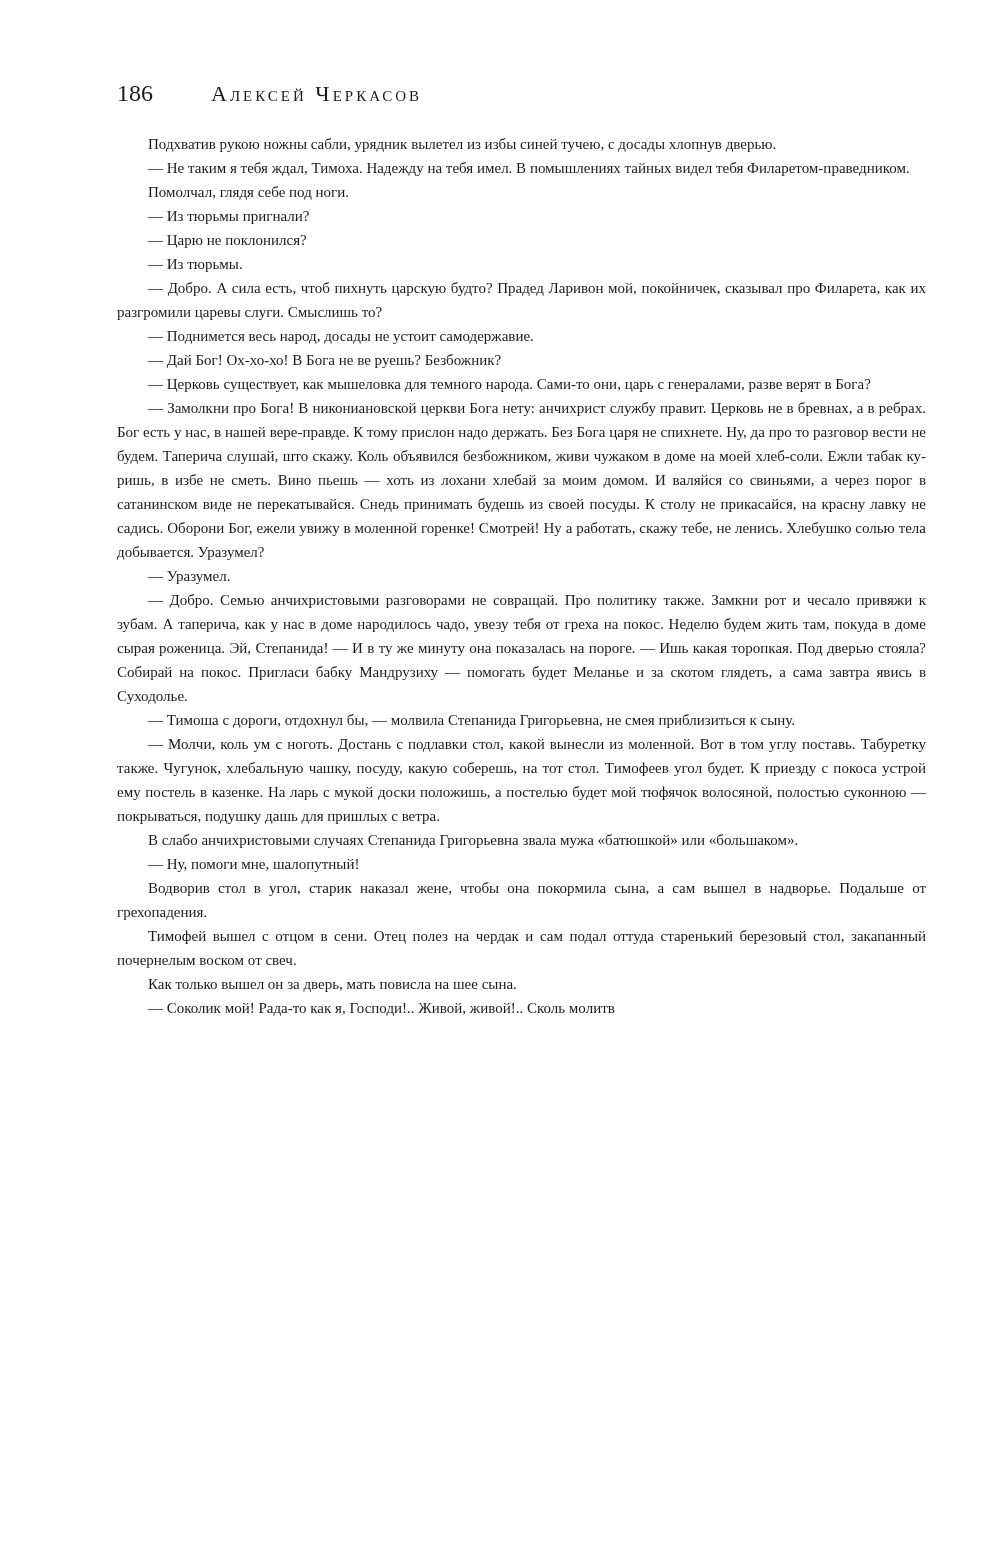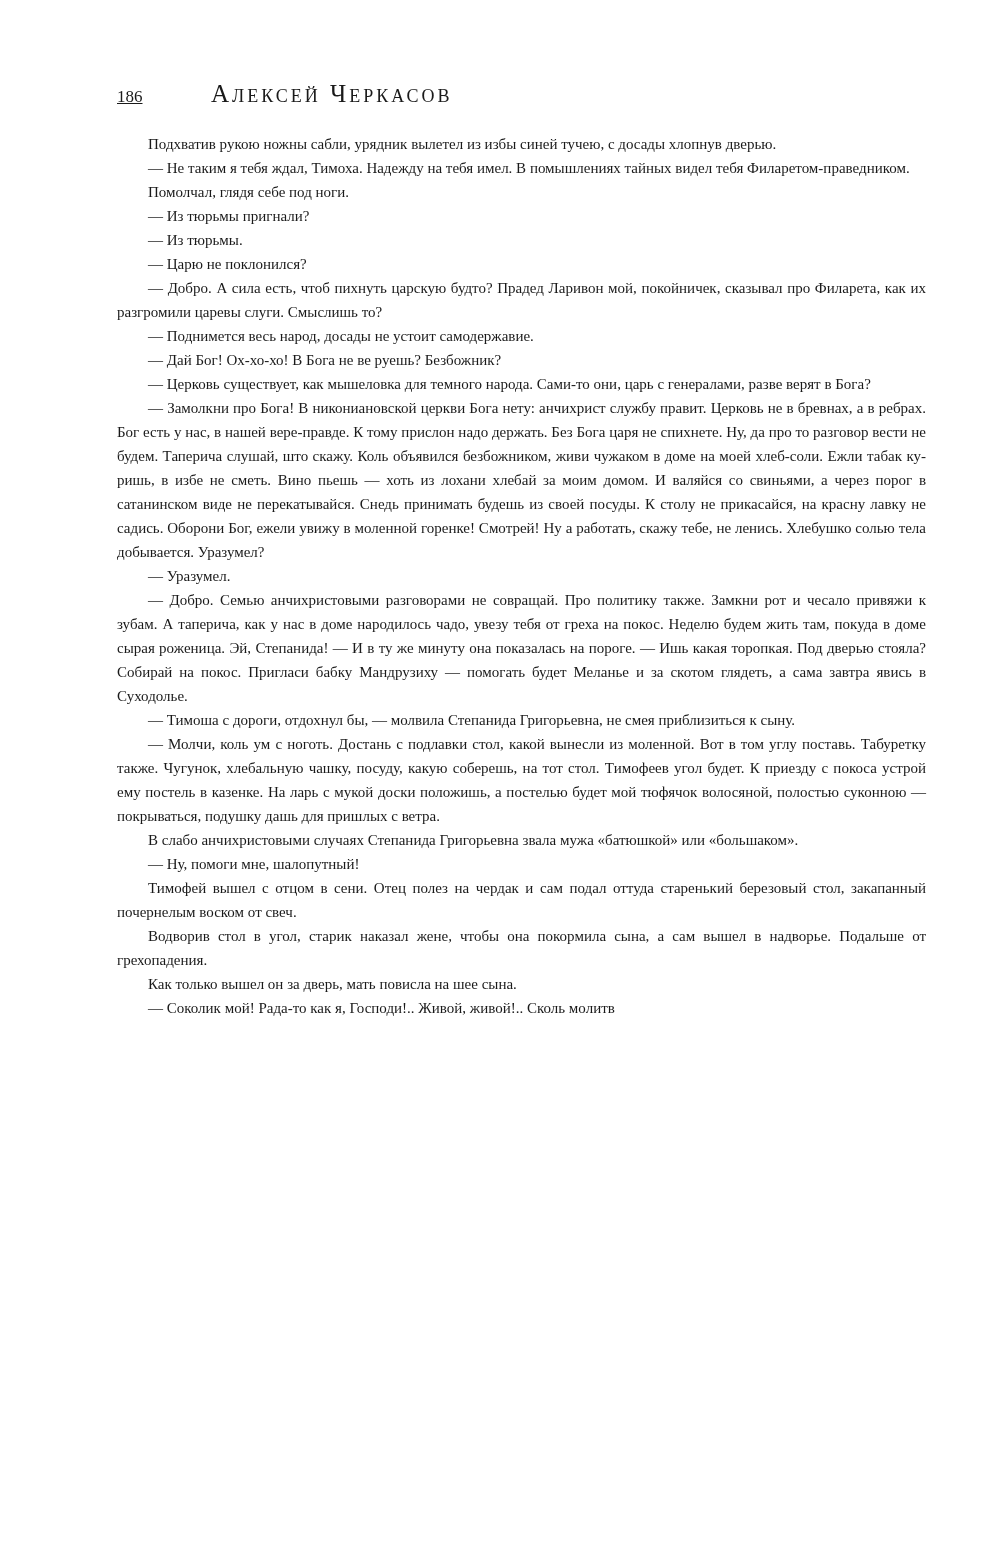--- a/index.html
+++ b/index.html
@@ -6,54 +6,54 @@
   body { width: 1000px; height: 1552px; position: relative; overflow: hidden; }
   .page {
     position: absolute; left: 117px; top: 80px; width: 809px;
     font-family: "Liberation Serif", "DejaVu Serif", serif;
     color: #1a1a1a;
   }
   .running-head {
     display: flex; align-items: baseline;
     font-size: 22px; height: 34px; margin-bottom: 18px;
   }
-  .page-number { width: 94px; font-size: 17px; text-decoration: underline; }
+  .page-number { width: 94px; font-size: 24px; }
   .author {
-    font-variant: small-caps; letter-spacing: 3px; font-size: 25px;
+    font-variant: small-caps; letter-spacing: 3px; font-size: 22px;
   }
   .body-text { font-size: 15px; line-height: 24px; }
   .para {
     margin: 0; text-indent: 31px; text-align: justify;
     hyphens: manual;
   }
 </style>
 </head>
 <body>
 
 <div class="page">
   <div class="running-head">
     <span class="page-number">186</span>
     <span class="author">Алексей Черкасов</span>
   </div>
   <div class="body-text">
     <p class="para">Подхватив рукою ножны сабли, урядник вылетел из избы синей тучею, с досады хлопнув дверью.</p>
     <p class="para">— Не таким я тебя ждал, Тимоха. Надежду на тебя имел. В помышлениях тайных видел тебя Филаретом-праведником.</p>
     <p class="para">Помолчал, глядя себе под ноги.</p>
     <p class="para">— Из тюрьмы пригнали?</p>
+    <p class="para">— Царю не поклонился?</p>
     <p class="para">— Из тюрьмы.</p>
-    <p class="para">— Царю не поклонился?</p>
     <p class="para">— Добро. А сила есть, чтоб пихнуть царскую будто? Прадед Ларивон мой, покойничек, сказывал про Филарета, как их разгромили царевы слуги. Смыслишь то?</p>
     <p class="para">— Поднимется весь народ, досады не устоит самодержавие.</p>
     <p class="para">— Дай Бог! Ох-хо-хо! В Бога не ве руешь? Безбожник?</p>
     <p class="para">— Церковь существует, как мышеловка для темного народа. Сами-то они, царь с генералами, разве верят в Бога?</p>
     <p class="para">— Замолкни про Бога! В никониановской церкви Бога нету: анчихрист службу правит. Церковь не в бревнах, а в ребрах. Бог есть у нас, в нашей вере-правде. К тому прислон надо держать. Без Бога царя не спихнете. Ну, да про то разговор вести не будем. Таперича слушай, што скажу. Коль объявил­ся безбожником, живи чужаком в доме на моей хлеб-соли. Ежли табак ку­ришь, в избе не сметь. Вино пьешь — хоть из лохани хлебай за моим домом. И валяйся со свиньями, а через порог в сатанинском виде не перекатывайся. Снедь принимать будешь из своей посуды. К столу не прикасайся, на красну лавку не садись. Оборони Бог, ежели увижу в моленной горенке! Смотрей! Ну а работать, скажу тебе, не ленись. Хлебушко солью тела добывается. Ура­зумел?</p>
     <p class="para">— Уразумел.</p>
     <p class="para">— Добро. Семью анчихристовыми разговорами не совращай. Про поли­тику также. Замкни рот и чесало привяжи к зубам. А таперича, как у нас в доме народилось чадо, увезу тебя от греха на покос. Неделю будем жить там, покуда в доме сырая роженица. Эй, Степанида! — И в ту же минуту она по­казалась на пороге. — Ишь какая торопкая. Под дверью стояла? Собирай на покос. Пригласи бабку Мандрузиху — помогать будет Меланье и за скотом глядеть, а сама завтра явись в Суходолье.</p>
     <p class="para">— Тимоша с дороги, отдохнул бы, — молвила Степанида Григорьевна, не смея приблизиться к сыну.</p>
     <p class="para">— Молчи, коль ум с ноготь. Достань с подлавки стол, какой вынесли из моленной. Вот в том углу поставь. Табуретку также. Чугунок, хлебальную чашку, посуду, какую соберешь, на тот стол. Тимофеев угол будет. К приезду с покоса устрой ему постель в казенке. На ларь с мукой доски положишь, а постелью будет мой тюфячок волосяной, полостью суконною — покрывать­ся, подушку дашь для пришлых с ветра.</p>
     <p class="para">В слабо анчихристовыми случаях Степанида Григорьевна звала мужа «ба­тюшкой» или «большаком».</p>
     <p class="para">— Ну, помоги мне, шалопутный!</p>
+    <p class="para">Водворив стол в угол, старик наказал жене, чтобы она покормила сына, а сам вышел в надворье. Подальше от грехопадения.</p>
     <p class="para">Тимофей вышел с отцом в сени. Отец полез на чердак и сам подал оттуда старенький березовый стол, закапанный почернелым воском от свеч.</p>
-    <p class="para">Водворив стол в угол, старик наказал жене, чтобы она покормила сына, а сам вышел в надворье. Подальше от грехопадения.</p>
     <p class="para">Как только вышел он за дверь, мать повисла на шее сына.</p>
     <p class="para">— Соколик мой! Рада-то как я, Господи!.. Живой, живой!.. Сколь молитв</p>
   </div>
 </div>
 
 </body></html>

